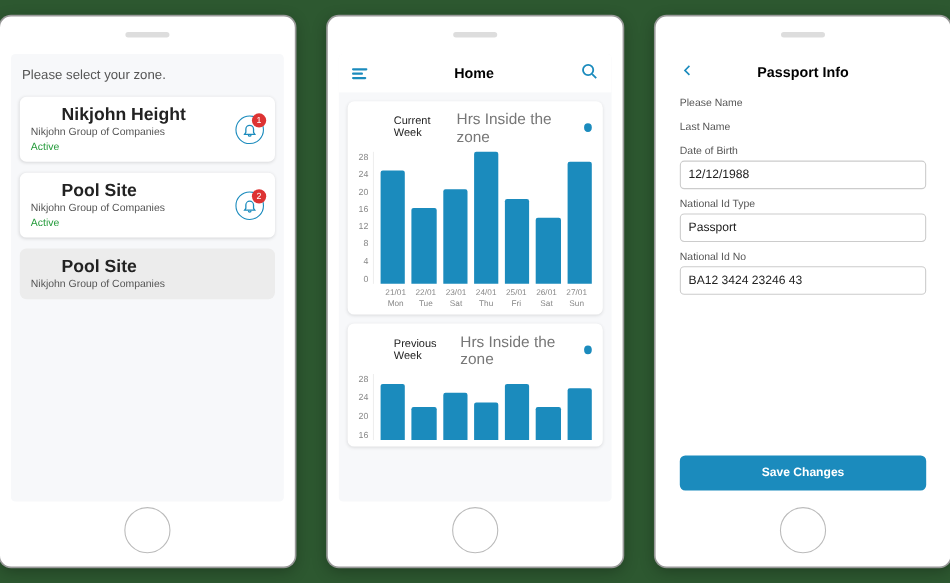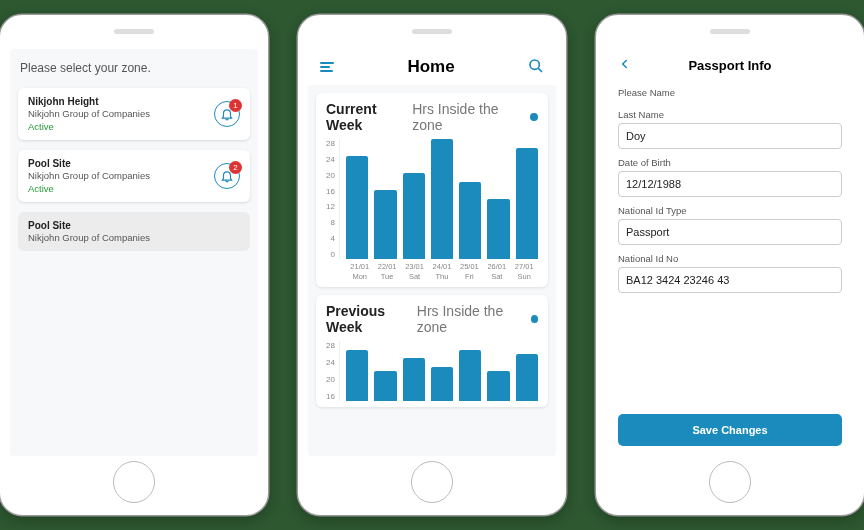--- a/index.html
+++ b/index.html
@@ -10,21 +10,21 @@
     justify-content: center;
     align-items: center;
     gap: 30px;
     font-family: -apple-system, BlinkMacSystemFont, "Segoe UI", Arial, sans-serif;
   }
   .phone {
     width: 275px;
     height: 500px;
     background: #fff;
     border: 4px solid #fff;
-    border-radius: 22px;
+    border-radius: 10px;
     box-shadow: 0 0 0 1.5px #999, 0 4px 14px rgba(0,0,0,0.3);
     position: relative;
     display: flex;
     flex-direction: column;
     overflow: hidden;
   }
   .phone::before {
     content: "";
     position: absolute;
     top: 10px; left: 50%;
@@ -60,21 +60,21 @@
   }
   .zone-card {
     background: #fff;
     margin: 5px 8px;
     border-radius: 6px;
     padding: 8px 10px;
     box-shadow: 0 1px 3px rgba(0,0,0,0.12);
     position: relative;
   }
   .zone-card.suspended { background: #ececec; box-shadow: none; }
-  .zone-title { font-weight: 600; font-size: 10px; color: #222; }
+  .zone-title { font-weight: 600; font-size: 16px; color: #222; margin-left: 28px; }
   .zone-sub { font-size: 9.5px; color: #555; margin-top: 1px; }
   .zone-status { font-size: 9.5px; margin-top: 2px; }
   .zone-status.active { color: #279c3d; }
   .zone-status.susp { color: #aaa; }
   .bell {
     position: absolute;
     right: 10px; top: 50%;
     transform: translateY(-50%);
     width: 26px; height: 26px;
     border: 1.5px solid #1b8bbd;
@@ -91,35 +91,35 @@
     font-size: 8px;
     border-radius: 50%;
     display: flex; align-items: center; justify-content: center;
   }
   
   .p2 .nav {
     display: flex; align-items: center; justify-content: space-between;
     padding: 8px 12px;
     background: #fff;
   }
-  .p2 .nav-title { font-weight: 700; font-size: 17px; }
+  .p2 .nav-title { font-weight: 700; font-size: 13px; }
   .hamb { display: flex; flex-direction: column; gap: 2px; }
   .hamb span { width: 14px; height: 2px; background: #1b8bbd; border-radius: 1px; }
   .hamb span:nth-child(2){width:10px;}
   .hamb span:nth-child(3){width:13px;}
   .search-icn svg { width: 16px; height: 16px; }
   .chart-card {
     background: #fff;
     margin: 8px 8px 0;
     border-radius: 6px;
     padding: 8px 10px 6px;
     box-shadow: 0 1px 3px rgba(0,0,0,0.1);
   }
   .chart-hdr { display: flex; justify-content: space-between; align-items: center; margin-bottom: 6px;}
-  .chart-title { font-weight: 700; font-size: 14px; color: #222;}
+  .chart-title { font-weight: 400; font-size: 10px; color: #222; margin-left: 32px;}
   .chart-legend { font-size: 14px; color: #777; display: flex; align-items: center; gap: 4px;}
   .dot { width: 8px; height: 8px; background: #1b8bbd; border-radius: 50%; display:inline-block;}
   .chart-body { display: flex; }
   .yaxis { display: flex; flex-direction: column; justify-content: space-between; font-size: 8px; color: #888; text-align: right; padding-right: 4px;}
   .yaxis.tall { height: 120px; }
   .yaxis.short { height: 60px; }
   .bars { flex: 1; display: flex; align-items: flex-end; gap: 6px; border-left: 1px solid #eee; padding-left: 6px;}
   .bars.tall { height: 120px; }
   .bars.short { height: 60px; }
   .bar { flex: 1; background: #1b8bbd; border-radius: 2px 2px 0 0; min-width: 0;}
@@ -295,21 +295,20 @@
           </svg>
       </div>
       <div class="nav-title">Passport Info</div>
     </div>
     <div class="form">
       <div class="fld">
         <label>Please Name</label>
       </div>
       <div class="fld">
         <label>Last Name</label>
-        <input value="Doy" style="">
       </div>
       <div class="fld">
         <label>Date of Birth</label>
         <input value="12/12/1988" style="">
       </div>
       <div class="fld">
         <label>National Id Type</label>
         <input value="Passport" style="">
       </div>
       <div class="fld">

